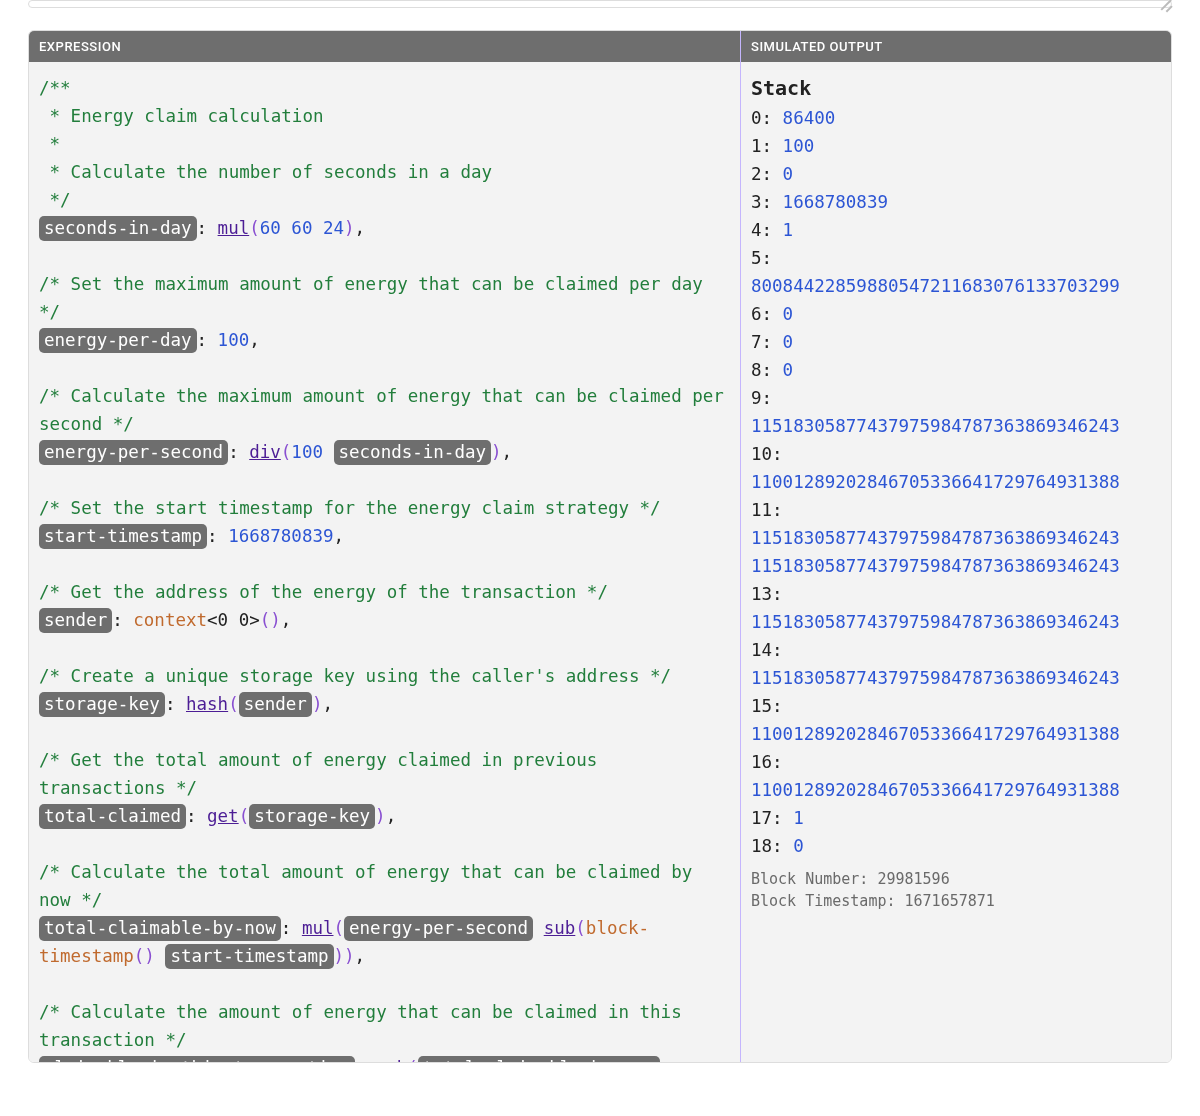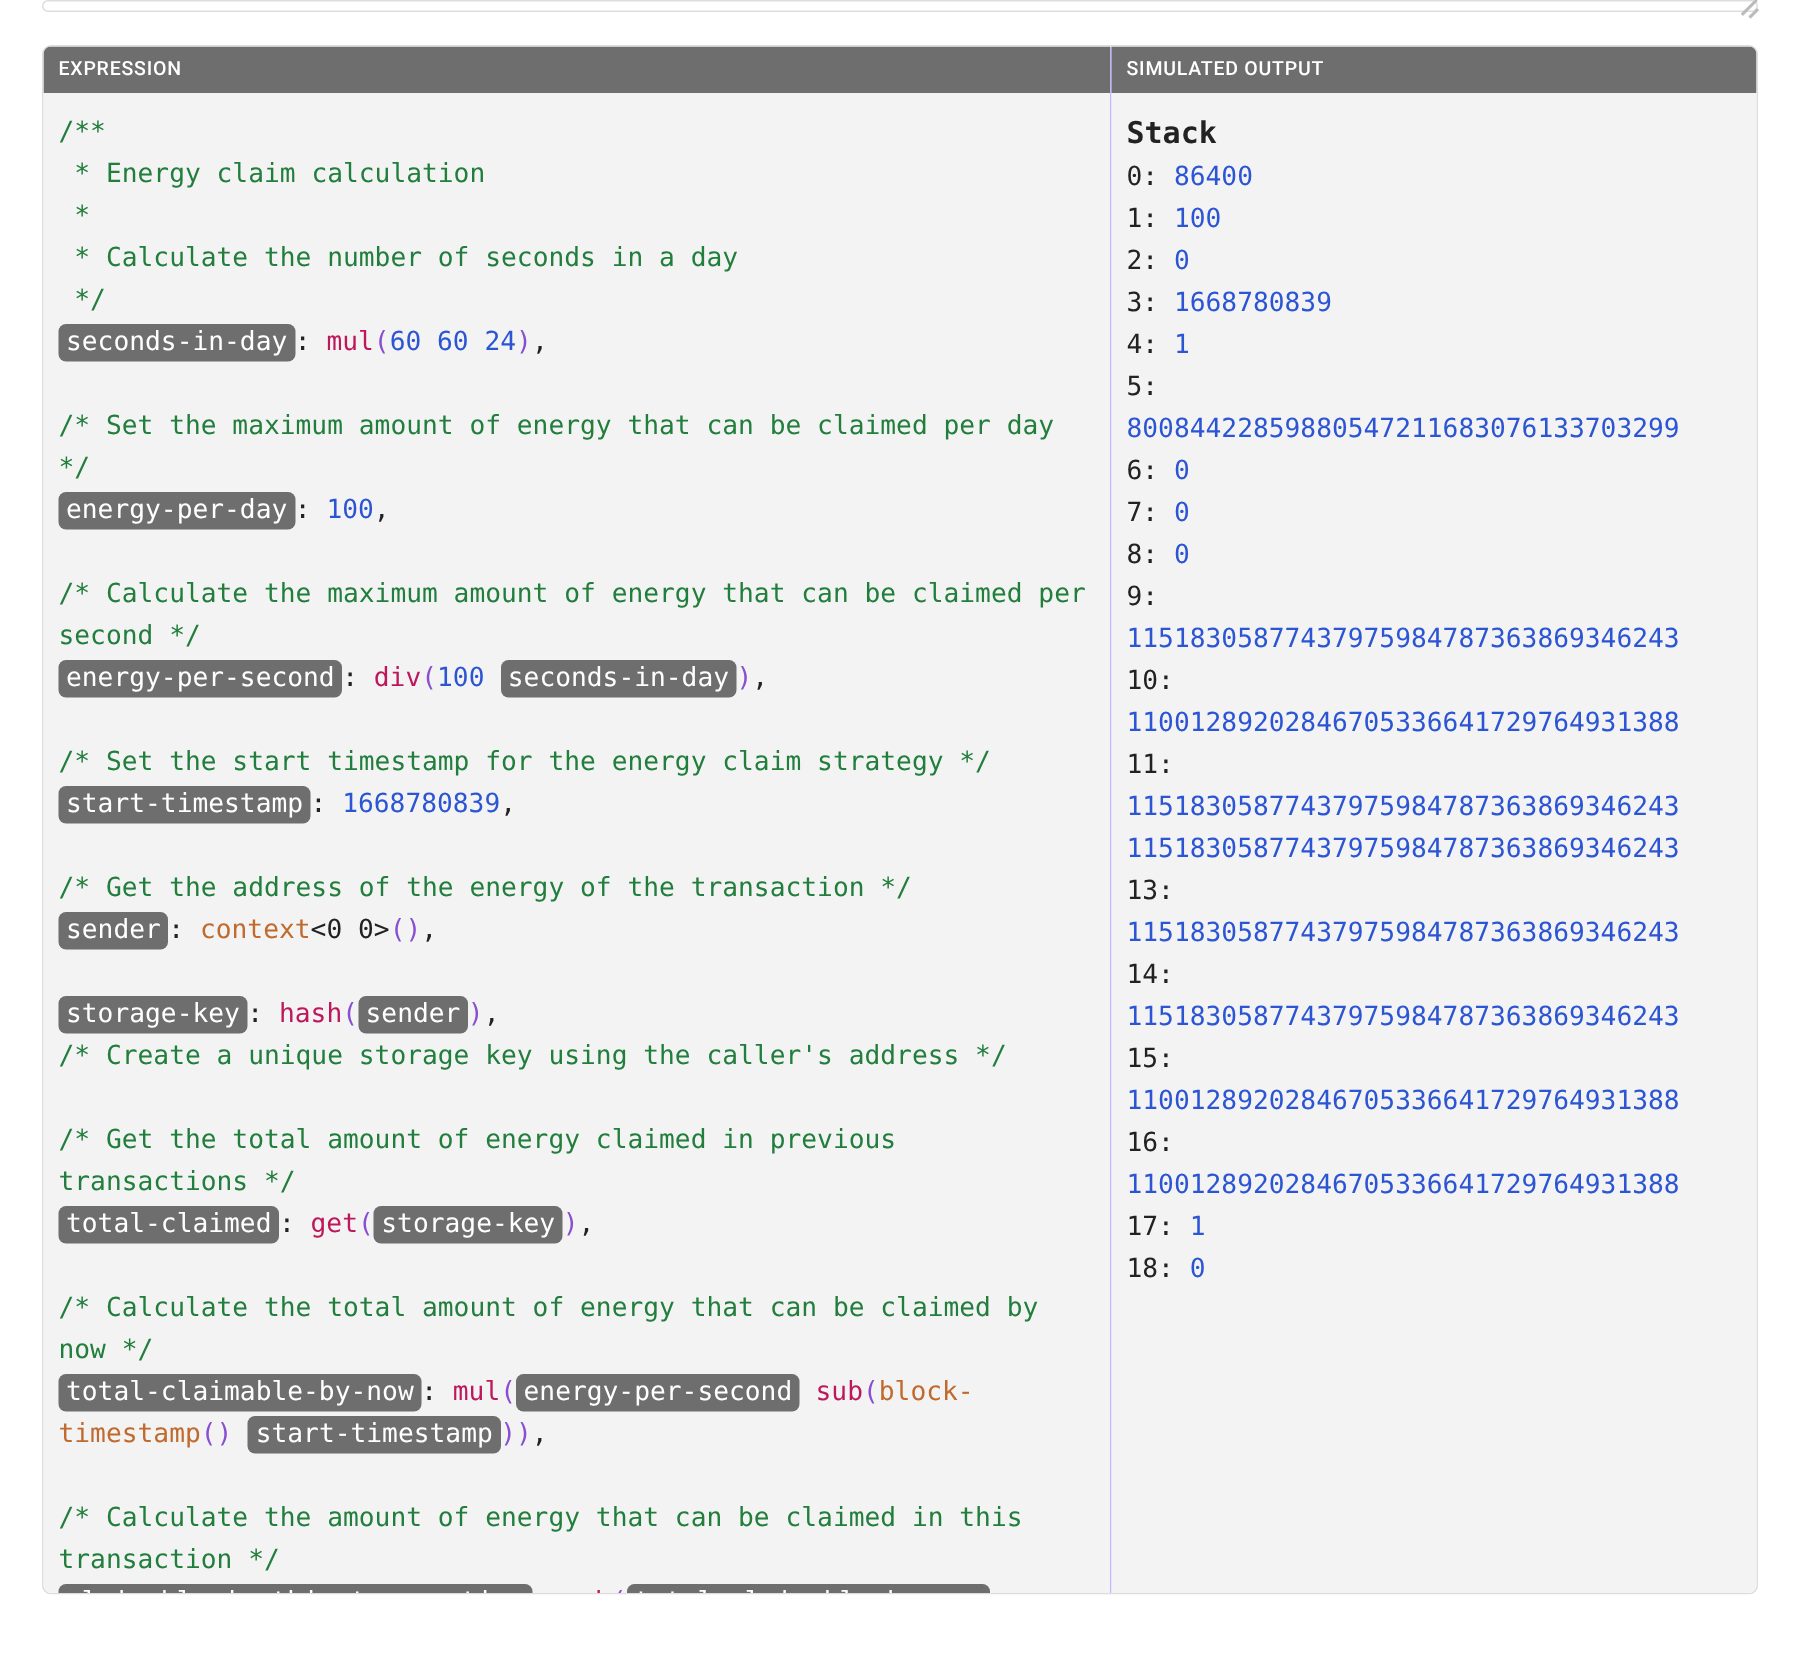--- a/index.html
+++ b/index.html
@@ -64,21 +64,21 @@
   color: #222;
   overflow: hidden;
 }
 .panel-left .panel-body { height: 1000px; }
 .panel-right .panel-body { height: 1000px; }
 
 .code-line { white-space: pre-wrap; word-break: break-word; }
 .empty { height: 28px; }
 
 .c-comment { color: #227e3c; }
-.c-func    { color: #be185d; }
+.c-func    { color: #4c1d95; text-decoration: underline; }
 .c-num     { color: #2c55d4; }
 .c-paren   { color: #894fd1; }
 .c-punct   { color: #222; }
 .c-orange  { color: #c06a2e; }
 
 .tag {
   background: #6e6e6e;
   color: #fff;
   border-radius: 5px;
   padding: 1px 5px 2px 5px;
@@ -133,22 +133,22 @@
       <div class="code-line c-comment">/* Set the start timestamp for the energy claim strategy */</div>
       <div class="code-line"><span class="tag">start-timestamp</span><span class="c-punct">: </span><span class="c-num">1668780839</span><span class="c-punct">,</span></div>
 
       <div class="empty"></div>
 
       <div class="code-line c-comment">/* Get the address of the energy of the transaction */</div>
       <div class="code-line"><span class="tag">sender</span><span class="c-punct">: </span><span class="c-orange">context</span><span class="c-punct">&lt;0 0&gt;</span><span class="c-paren">()</span><span class="c-punct">,</span></div>
 
       <div class="empty"></div>
 
+      <div class="code-line c-comment">/* Create a unique storage key using the caller's address */</div>
       <div class="code-line"><span class="tag">storage-key</span><span class="c-punct">: </span><span class="c-func">hash</span><span class="c-paren">(</span><span class="tag">sender</span><span class="c-paren">)</span><span class="c-punct">,</span></div>
-      <div class="code-line c-comment">/* Create a unique storage key using the caller's address */</div>
 
       <div class="empty"></div>
 
       <div class="code-line c-comment">/* Get the total amount of energy claimed in previous transactions */</div>
       <div class="code-line"><span class="tag">total-claimed</span><span class="c-punct">: </span><span class="c-func">get</span><span class="c-paren">(</span><span class="tag">storage-key</span><span class="c-paren">)</span><span class="c-punct">,</span></div>
 
       <div class="empty"></div>
 
       <div class="code-line c-comment">/* Calculate the total amount of energy that can be claimed by now */</div>
       <div class="code-line"><span class="tag">total-claimable-by-now</span><span class="c-punct">: </span><span class="c-func">mul</span><span class="c-paren">(</span><span class="tag">energy-per-second</span> <span class="c-func">sub</span><span class="c-paren">(</span><span class="c-orange">block-timestamp</span><span class="c-paren">()</span> <span class="tag">start-timestamp</span><span class="c-paren">))</span><span class="c-punct">,</span></div>
@@ -187,16 +187,20 @@
           <div class="stack-line"><span class="stack-val">11518305877437975984787363869346243</span></div>
           <div class="stack-line"><span class="stack-idx">14:</span></div>
           <div class="stack-line"><span class="stack-val">11518305877437975984787363869346243</span></div>
           <div class="stack-line"><span class="stack-idx">15:</span></div>
           <div class="stack-line"><span class="stack-val">11001289202846705336641729764931388</span></div>
           <div class="stack-line"><span class="stack-idx">16:</span></div>
           <div class="stack-line"><span class="stack-val">11001289202846705336641729764931388</span></div>
           <div class="stack-line"><span class="stack-idx">17: </span><span class="stack-val">1</span></div>
           <div class="stack-line"><span class="stack-idx">18: </span><span class="stack-val">0</span></div>
         </div>
+      <div class="block-info">
+        <div><span>Block Number:</span> <span>29981596</span></div>
+        <div><span>Block Timestamp:</span> <span>1671657871</span></div>
+      </div>
     </div>
   </div>
 
 </div>
 
 </body></html>

